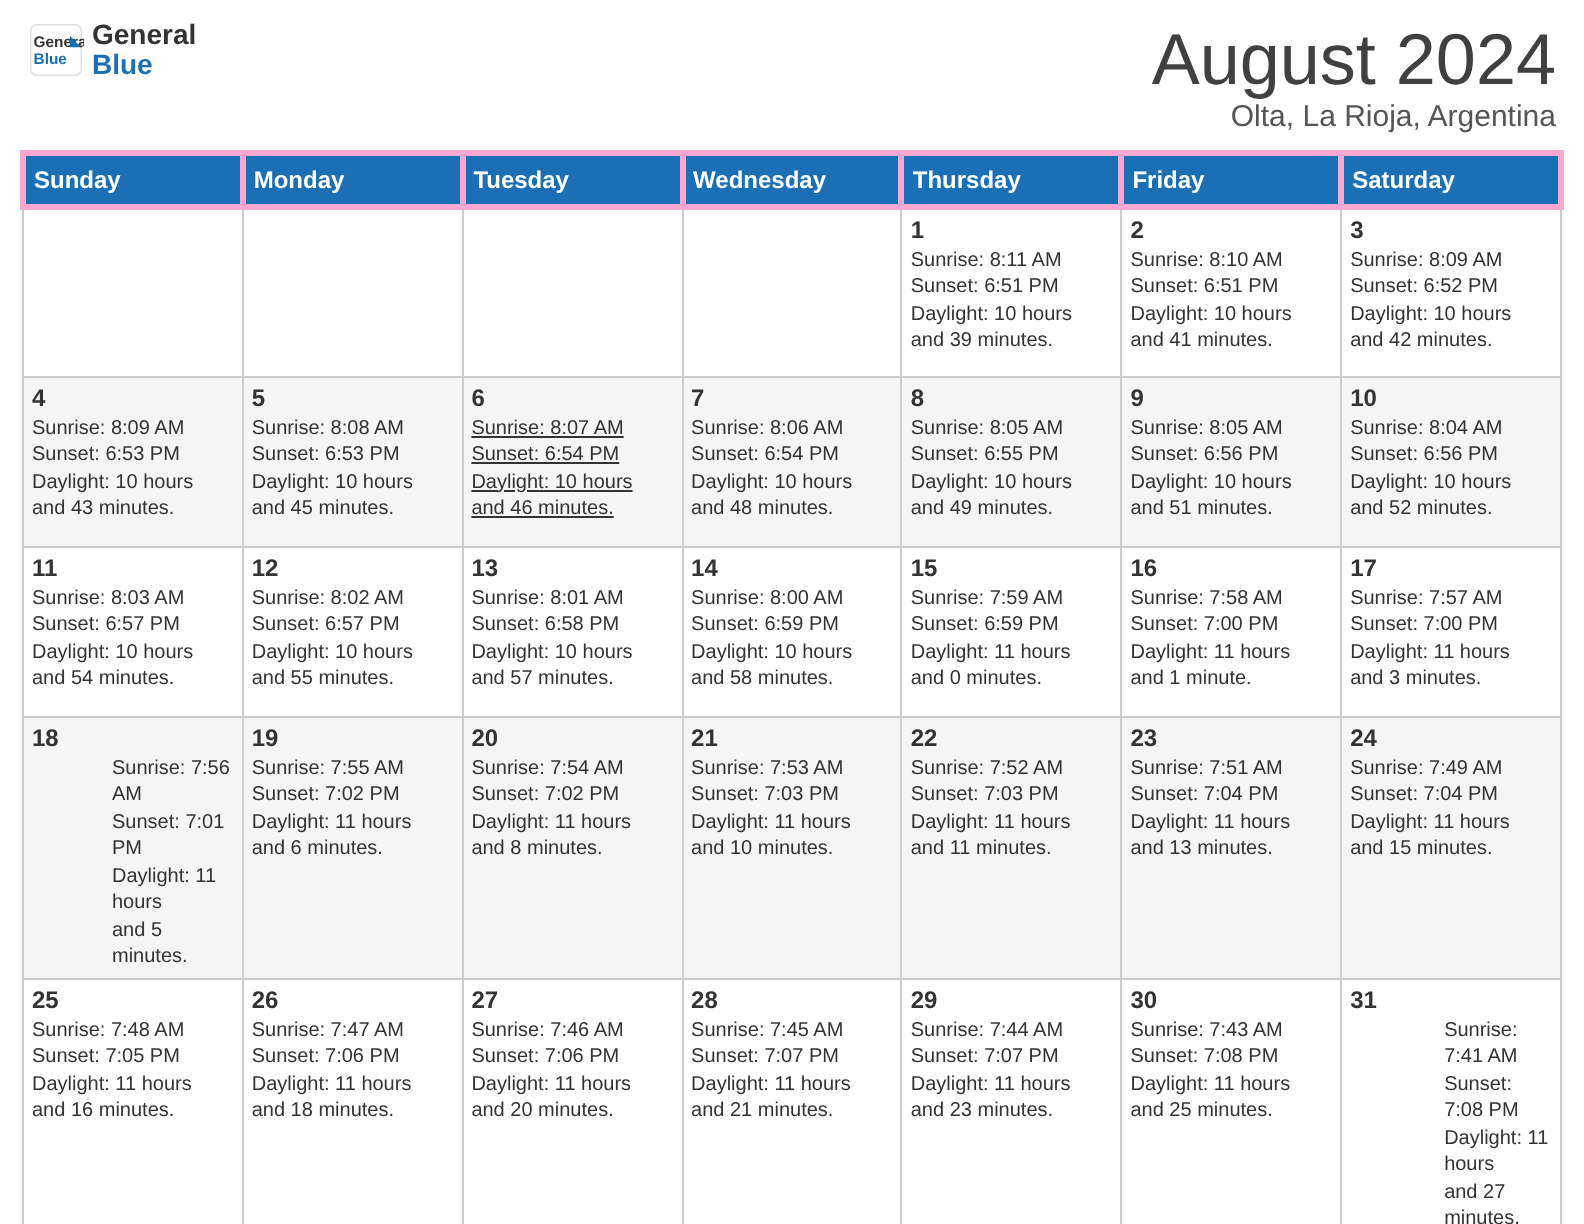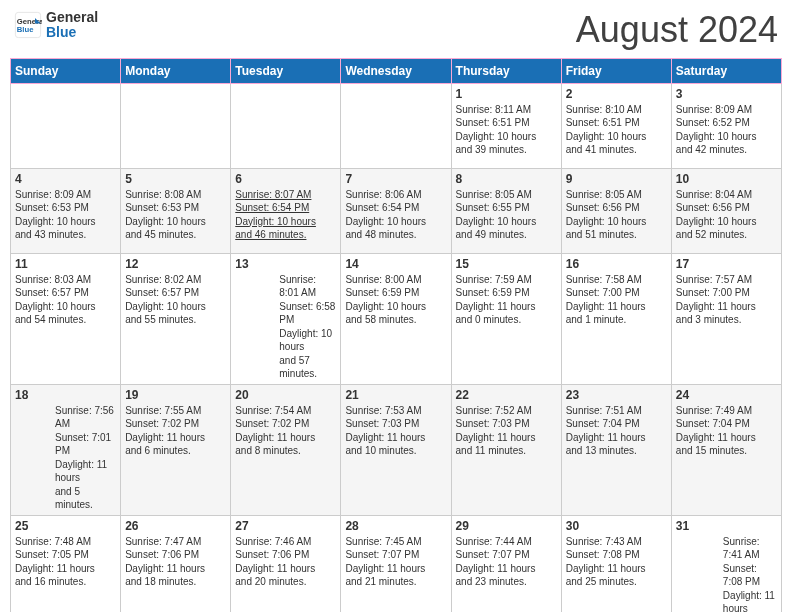--- a/index.html
+++ b/index.html
@@ -44,21 +44,21 @@
       border-collapse: collapse;
       font-size: 11px;
     }
     thead th {
       background: #1a6fb5;
       color: #fff;
       padding: 5px 4px;
       text-align: left;
       font-size: 12px;
       font-weight: bold;
-      border: 1px solid #f9a8d4;
+      border: 3px solid #f9a8d4;
     }
     tbody td {
       border: 1px solid #ccc;
       vertical-align: top;
       padding: 3px 4px;
       width: calc(100% / 7);
       min-height: 80px;
       height: 85px;
     }
     .day-num {
@@ -93,20 +93,21 @@
       <text x="4" y="30" font-size="11" font-weight="bold" fill="#1a6fb5" font-family="Arial">Blue</text>
       <polygon points="30,10 38,18 30,18" fill="#1a6fb5"></polygon>
     </svg>
     <div style="line-height:1.1">
       <div style="font-size:14px;font-weight:bold;color:#333;">General</div>
       <div style="font-size:14px;font-weight:bold;color:#1a6fb5;">Blue</div>
     </div>
   </div>
   <div class="title-block">
     <div class="month-title">August 2024</div>
+    <div class="location">Olta, La Rioja, Argentina</div>
   </div>
 </div>
 
 <table>
   <thead>
     <tr>
     <th>Sunday</th>
         <th>Monday</th>
         <th>Tuesday</th>
         <th>Wednesday</th>
@@ -204,21 +205,21 @@
         </td>
         <td>
           <div class="day-num">12</div>
           <div class="day-info" style="white-space: pre-line;">Sunrise: 8:02 AM
 Sunset: 6:57 PM
 Daylight: 10 hours
 and 55 minutes.</div>
         </td>
         <td>
           <div class="day-num">13</div>
-          <div class="day-info" style="white-space: pre-line; margin-left: 44px;">Sunrise: 8:01 AM
+          <div class="day-info" style="white-space: pre-line;">Sunrise: 8:01 AM
 Sunset: 6:58 PM
 Daylight: 10 hours
 and 57 minutes.</div>
         </td>
         <td>
           <div class="day-num">14</div>
           <div class="day-info" style="white-space: pre-line;">Sunrise: 8:00 AM
 Sunset: 6:59 PM
 Daylight: 10 hours
 and 58 minutes.</div>

